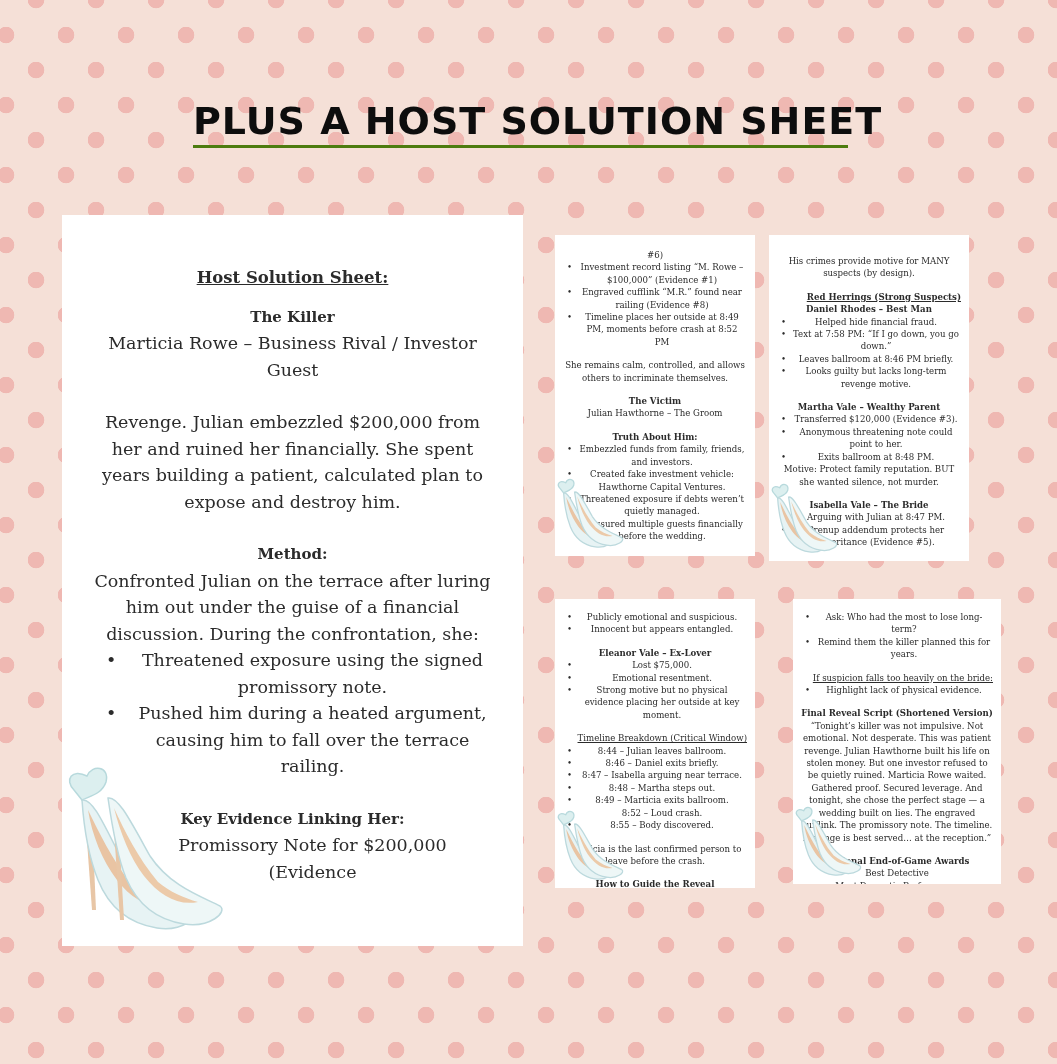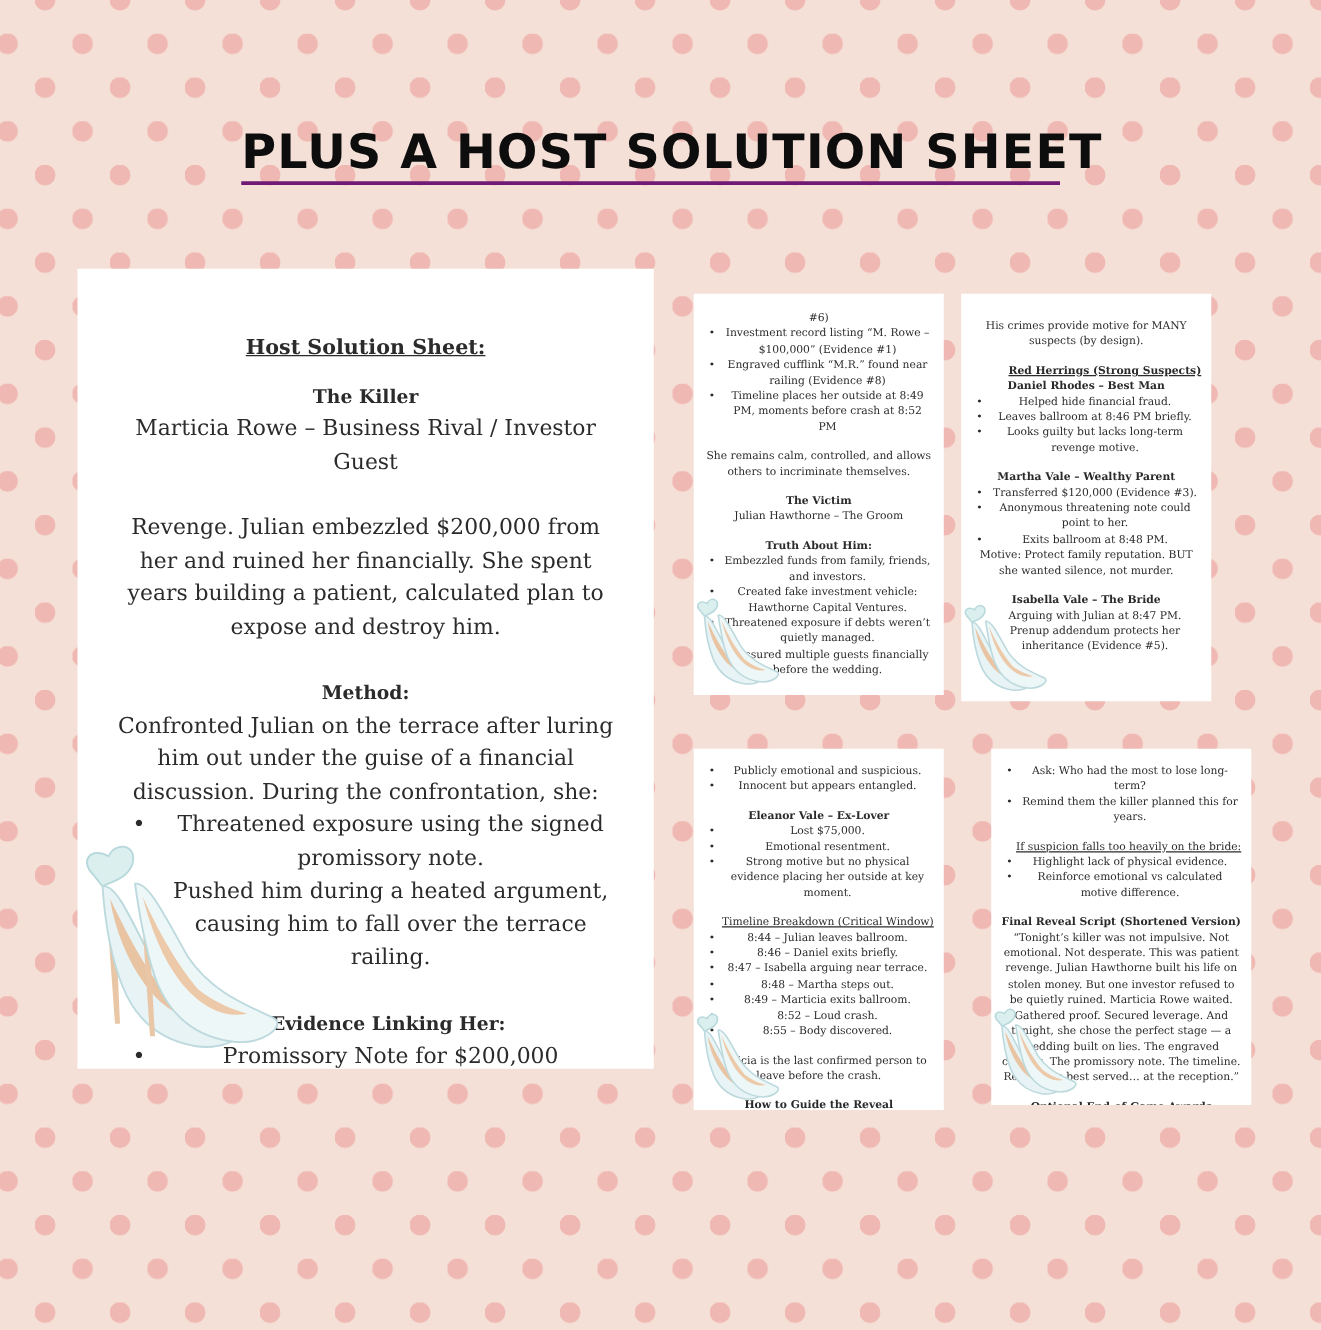--- a/index.html
+++ b/index.html
@@ -12,25 +12,25 @@
     background-size: 60px 70px, 60px 70px;
     background-position: 28px -8px, -2px 27px;
     font-family: "DejaVu Serif", "Liberation Serif", serif;
     color: #2b2b2b;
   }
   .banner {
     position: absolute; left: 193px; top: 97px; width: 655px;
     font-family: "DejaVu Sans", "Liberation Sans", sans-serif;
     font-weight: 900; font-size: 38px; letter-spacing: 1px; line-height: 48px;
     color: #0d0d0d; text-align: center; white-space: nowrap;
-    border-bottom: 3px solid #701a75; padding-bottom: 0;
+    border-bottom: 3px solid #4d7c0f; padding-bottom: 0;
     transform: scaleX(1.0);
   }
   .page { position: absolute; background: #ffffff; box-sizing: border-box; overflow: hidden; text-align: center; }
-  .main-page { left: 62px; top: 215px; width: 461px; height: 640px; padding: 50px 32px 0 32px; font-size: 17.5px; line-height: 26.5px; }
+  .main-page { left: 62px; top: 215px; width: 461px; height: 731px; padding: 50px 32px 0 32px; font-size: 17.5px; line-height: 26.5px; }
   .main-page .sheet-title { font-weight: bold; text-decoration: underline; font-size: 16.5px; margin-bottom: 12px; }
   .main-page .section-title { font-weight: bold; font-size: 15px; }
   .main-page .gap { height: 26px; }
   .main-page ul { margin: 0; padding: 0; list-style: none; }
   .main-page li { position: relative; padding-left: 40px; }
   .main-page li::before { content: "•"; position: absolute; left: 12px; top: 0; }
   .thumb { width: 200px; font-size: 8.6px; line-height: 12.4px; padding: 14px 8px 0 8px; }
   .thumb .b { font-weight: bold; }
   .thumb .u { text-decoration: underline; text-align: right; }
   .thumb .g { height: 11px; }
@@ -108,20 +108,21 @@
   </svg>
 </div>
 
 <div class="page thumb p2">
   <div>His crimes provide motive for MANY suspects (by design).</div>
   <div class="g"></div>
   <div class="b u">Red Herrings (Strong Suspects)</div>
   <div class="b">Daniel Rhodes – Best Man</div>
   <ul>
     <li>Helped hide financial fraud.</li>
+    <li>Text at 7:58 PM: “If I go down, you go down.”</li>
     <li>Leaves ballroom at 8:46 PM briefly.</li>
     <li>Looks guilty but lacks long-term revenge motive.</li>
   </ul>
   <div class="g"></div>
   <div class="b">Martha Vale – Wealthy Parent</div>
   <ul>
     <li>Transferred $120,000 (Evidence #3).</li>
     <li>Anonymous threatening note could point to her.</li>
     <li>Exits ballroom at 8:48 PM.</li>
   </ul>
@@ -184,21 +185,20 @@
 
 <div class="page thumb p4">
   <ul>
     <li>Ask: Who had the most to lose long-term?</li>
     <li>Remind them the killer planned this for years.</li>
   </ul>
   <div class="g"></div>
   <div class="u">If suspicion falls too heavily on the bride:</div>
   <ul>
     <li>Highlight lack of physical evidence.</li>
-    <li>Reinforce emotional vs calculated motive difference.</li>
   </ul>
   <div class="g"></div>
   <div class="b">Final Reveal Script (Shortened Version)</div>
   <div>“Tonight’s killer was not impulsive. Not emotional. Not desperate. This was patient revenge. Julian Hawthorne built his life on stolen money. But one investor refused to be quietly ruined. Marticia Rowe waited. Gathered proof. Secured leverage. And tonight, she chose the perfect stage — a wedding built on lies. The engraved cufflink. The promissory note. The timeline. Revenge is best served… at the reception.”</div>
   <div class="g"></div>
   <div class="b">Optional End-of-Game Awards</div>
   <div>Best Detective</div>
   <div>Most Dramatic Performance</div>
   <div>Master Manipulator</div>
   <svg class="shoe shoe-small" viewBox="0 0 165 180">

